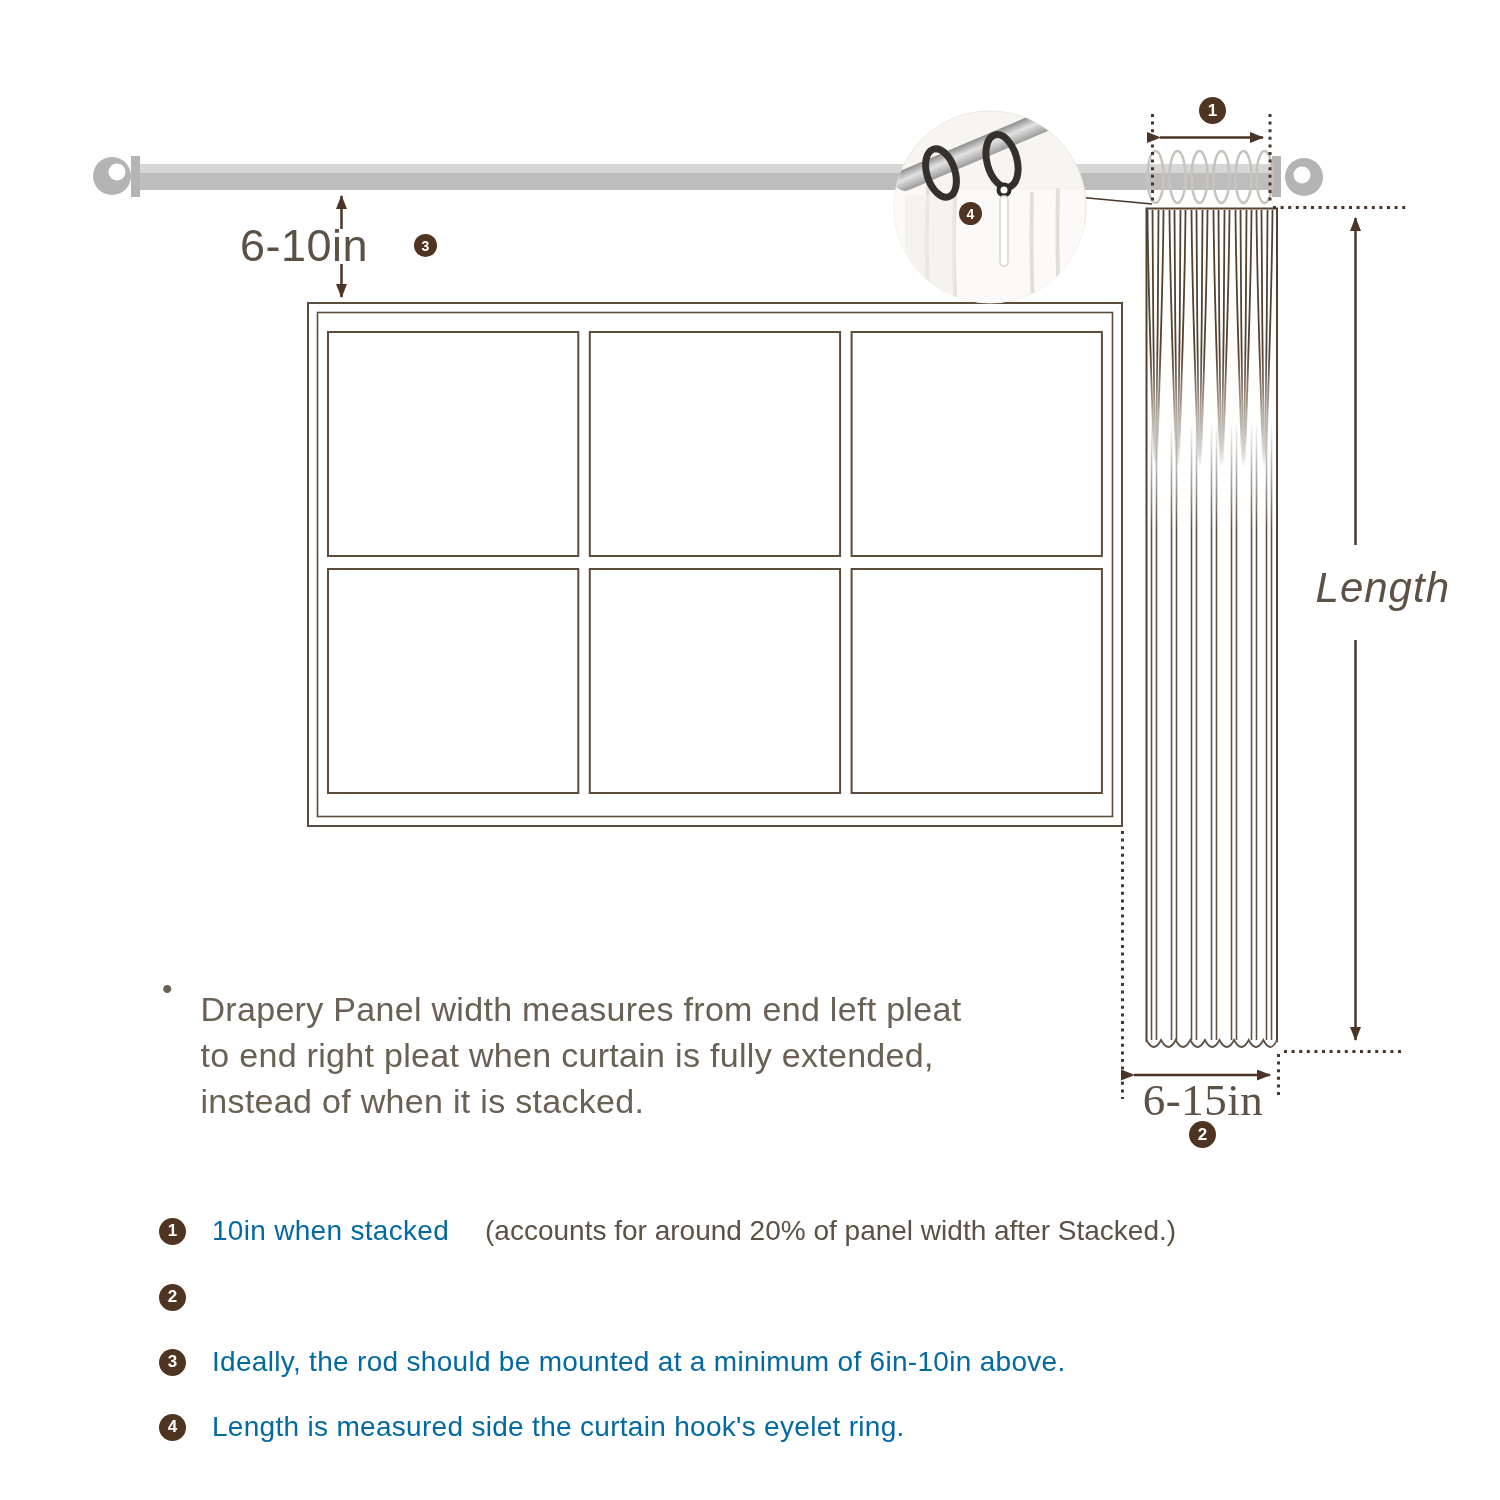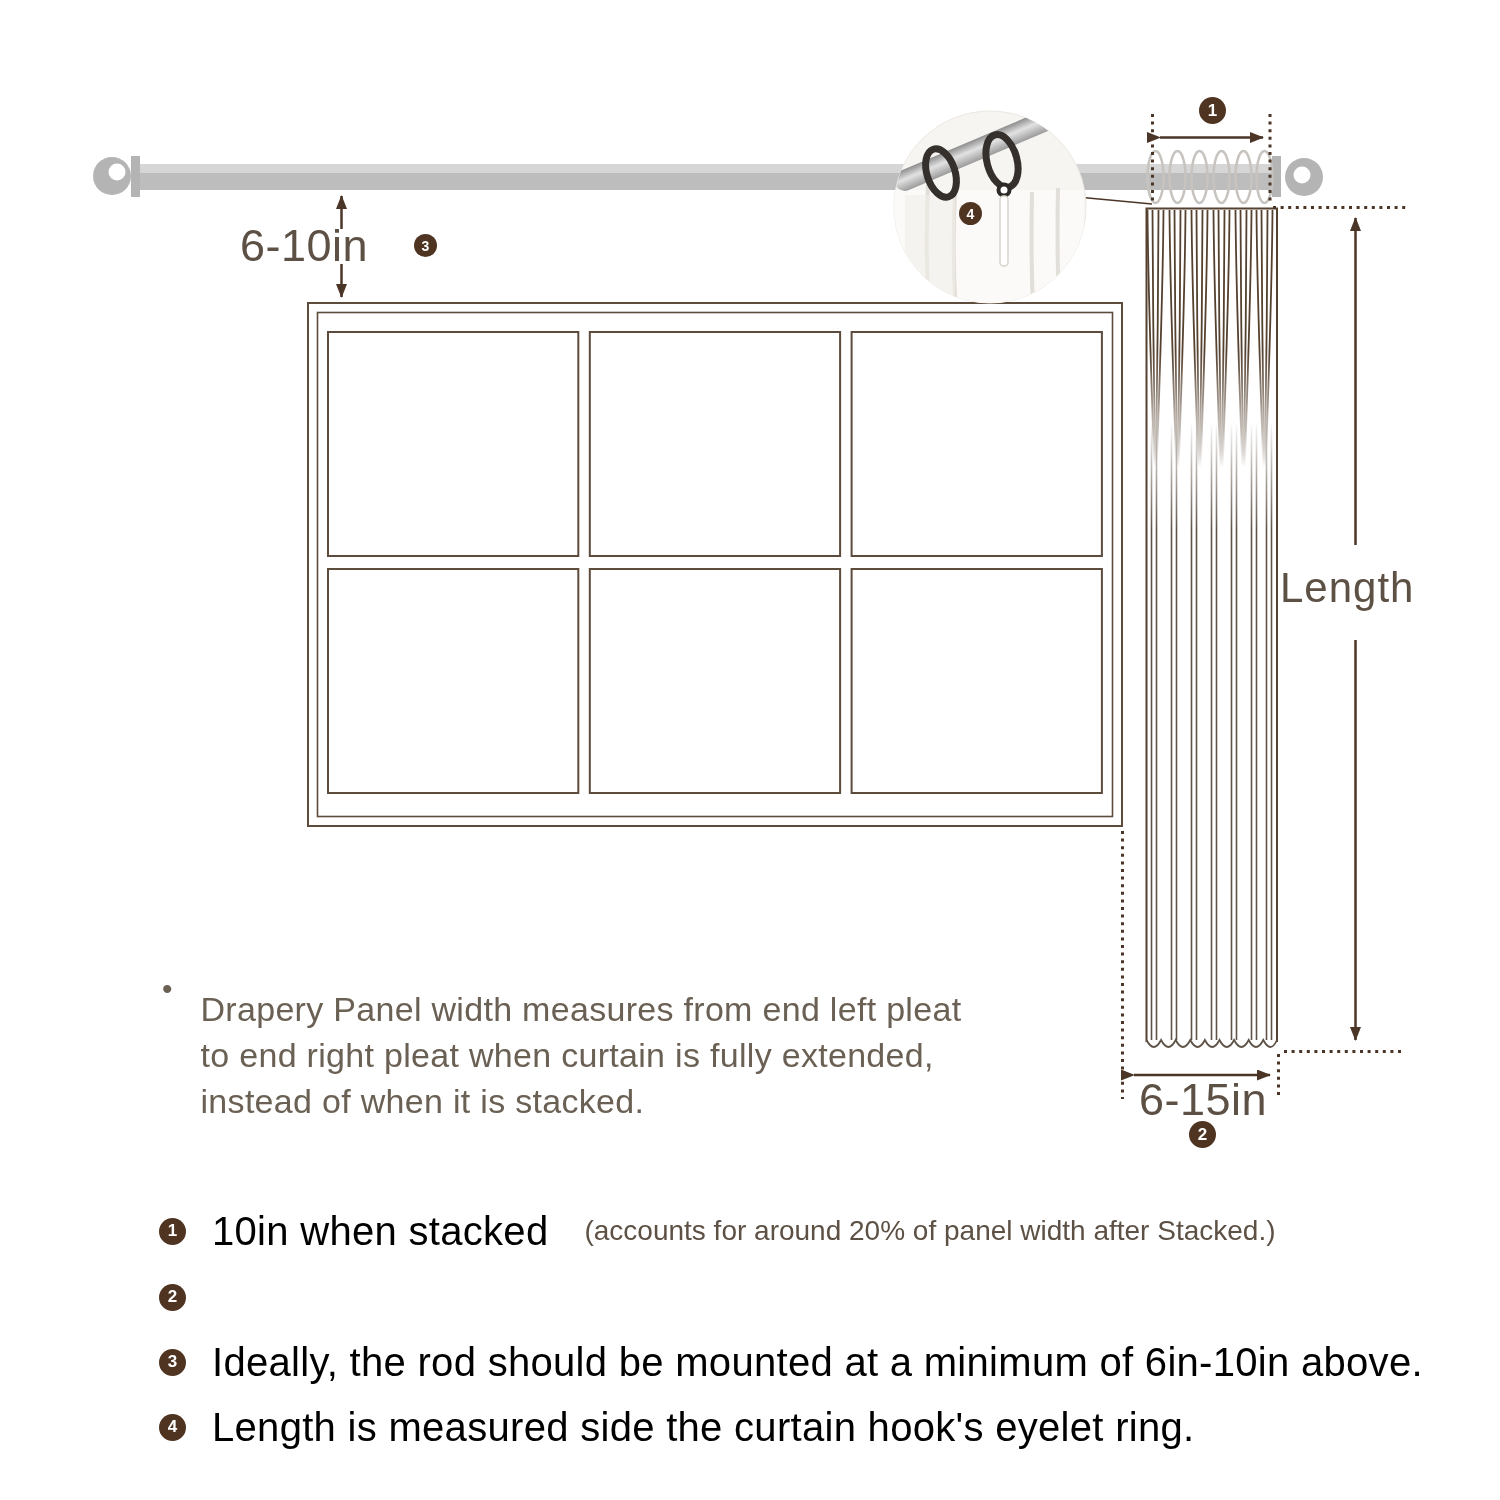--- a/index.html
+++ b/index.html
@@ -9,21 +9,21 @@
   .abs{position:absolute;}
   .label{color:#5d5044; letter-spacing:0.5px; white-space:nowrap;}
   .label-big{font-size:45px; font-weight:400;}
   .badge{background:#4f3422; color:#ffffff; border-radius:50%; display:flex; align-items:center; justify-content:center; font-weight:bold;}
   .badge-27{width:27px; height:27px; font-size:17px;}
   .badge-23{width:23px; height:23px; font-size:14px;}
   .note{display:flex; gap:28px; color:#6a6054; font-weight:300;}
   .note-bullet{font-size:30px; line-height:46px; color:#6a6054;}
   .note-text{font-size:34px; line-height:46px; letter-spacing:0.3px;margin-top:20px;}
   .footnote{display:flex; align-items:center; gap:26px; height:44px;}
-  .footnote-text{font-size:40px; color:#000000; font-weight:300; letter-spacing:0.3px; white-space:nowrap;}
+  .footnote-text{font-size:28px; color:#0369a1; font-weight:300; letter-spacing:0.3px; white-space:nowrap;}
   .footnote-sub{font-size:28px; color:#5d5044; font-weight:300; margin-left:10px; white-space:nowrap;}
 </style>
 </head>
 <body>
 
 <div class="canvas">
 
   <svg class="layer" width="1500" height="1500" viewBox="0 0 1500 1500">
     <defs>
       <marker id="ah" orient="auto" markerUnits="userSpaceOnUse" markerWidth="15" markerHeight="12" refX="13" refY="5.5">
@@ -145,23 +145,23 @@
     </g>
   </svg>
 
   <div class="abs label label-big" style="left:240px; top:220px; width:200px; text-align:left;">6-10in</div>
   <div class="abs badge badge-23" style="left:414px; top:234px;">3</div>
 
   <div class="abs badge badge-27" style="left:1199px; top:97px;">1</div>
 
   <div class="abs badge badge-23" style="left:959px; top:202px;">4</div>
 
-  <div class="abs label" style="left:1280px; top:564px; width:170px; text-align:left; font-size:42px; letter-spacing:1px;">Length</div>
+  <div class="abs label" style="left:1280px; top:564px; width:170px; text-align:right; font-size:42px; letter-spacing:1px;font-style:italic;">Length</div>
 
-  <div class="abs label label-big" style="left:1128px; top:1074px; width:150px; text-align:center;">6-15in</div>
+  <div class="abs label label-big" style="left:1128px; top:1074px; width:150px; text-align:center;font-family:Liberation Serif, serif;">6-15in</div>
   <div class="abs badge badge-27" style="left:1189px; top:1121px;">2</div>
 
   <div class="abs note" style="left:162px; top:966px; width:810px;">
     <span class="note-bullet">•</span>
     <span class="note-text">Drapery Panel width measures from end left pleat to end right pleat when curtain is fully extended, instead of when it is stacked.</span>
   </div>
 
   <div class="abs footnote" style="left:159px; top:1209px;">
     <span class="badge badge-27">1</span>
     <span class="footnote-text">10in when stacked</span>

